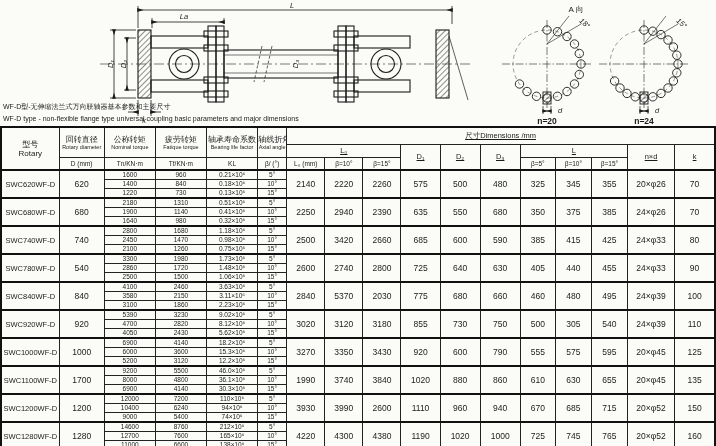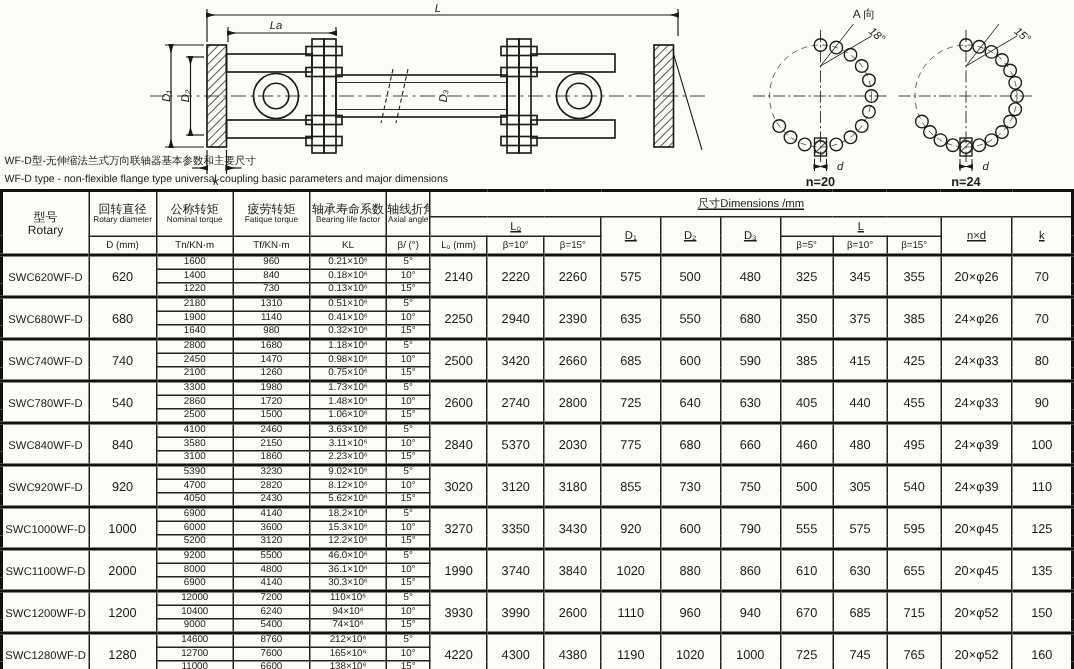--- a/index.html
+++ b/index.html
@@ -492,21 +492,21 @@
           <td class="small">10°</td>
         </tr>
         <tr>
           <td class="small">5200</td>
           <td class="small">3120</td>
           <td class="small">12.2×10⁶</td>
           <td class="small">15°</td>
         </tr>
         <tr class="block-start">
           <td rowspan="3" class="model-cell">SWC1100WF-D</td>
-          <td rowspan="3" class="big">2000</td>
+          <td rowspan="3" class="big">1700</td>
           <td class="small">9200</td>
           <td class="small">5500</td>
           <td class="small">46.0×10⁶</td>
           <td class="small">5°</td>
           <td rowspan="3" class="big">1990</td>
           <td rowspan="3" class="big">3740</td>
           <td rowspan="3" class="big">3840</td>
           <td rowspan="3" class="big">1020</td>
           <td rowspan="3" class="big">880</td>
           <td rowspan="3" class="big">860</td>

